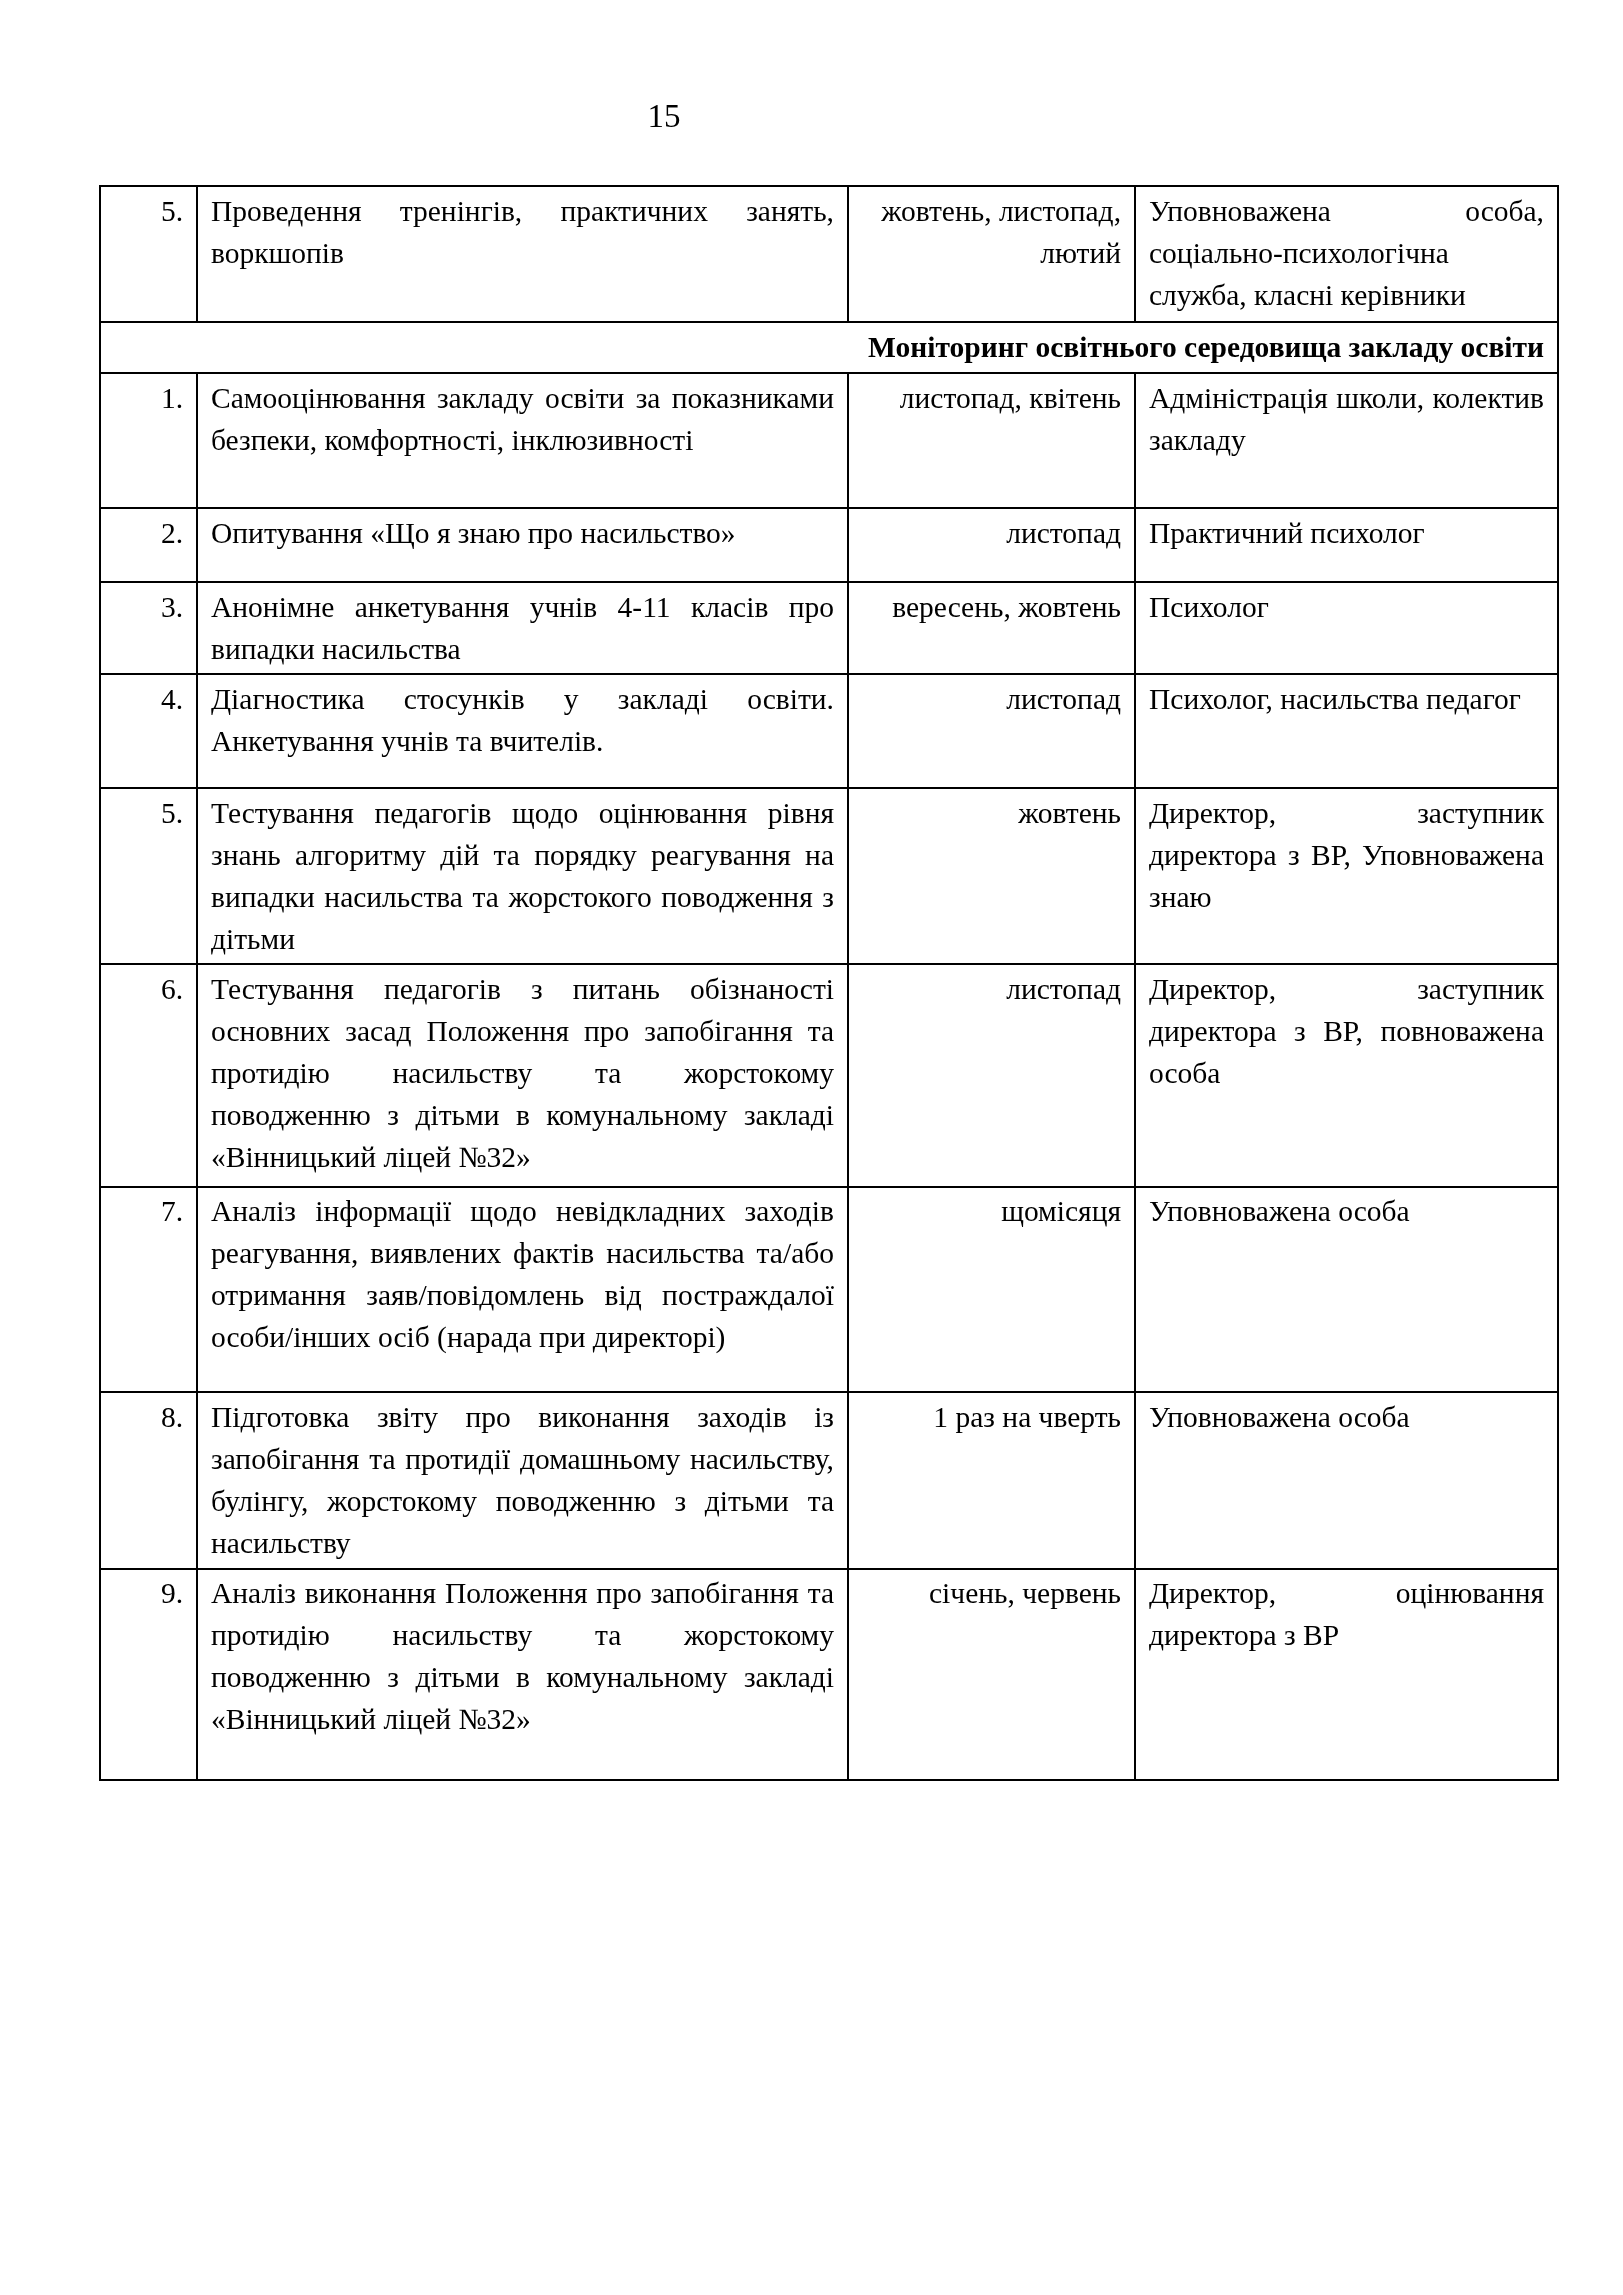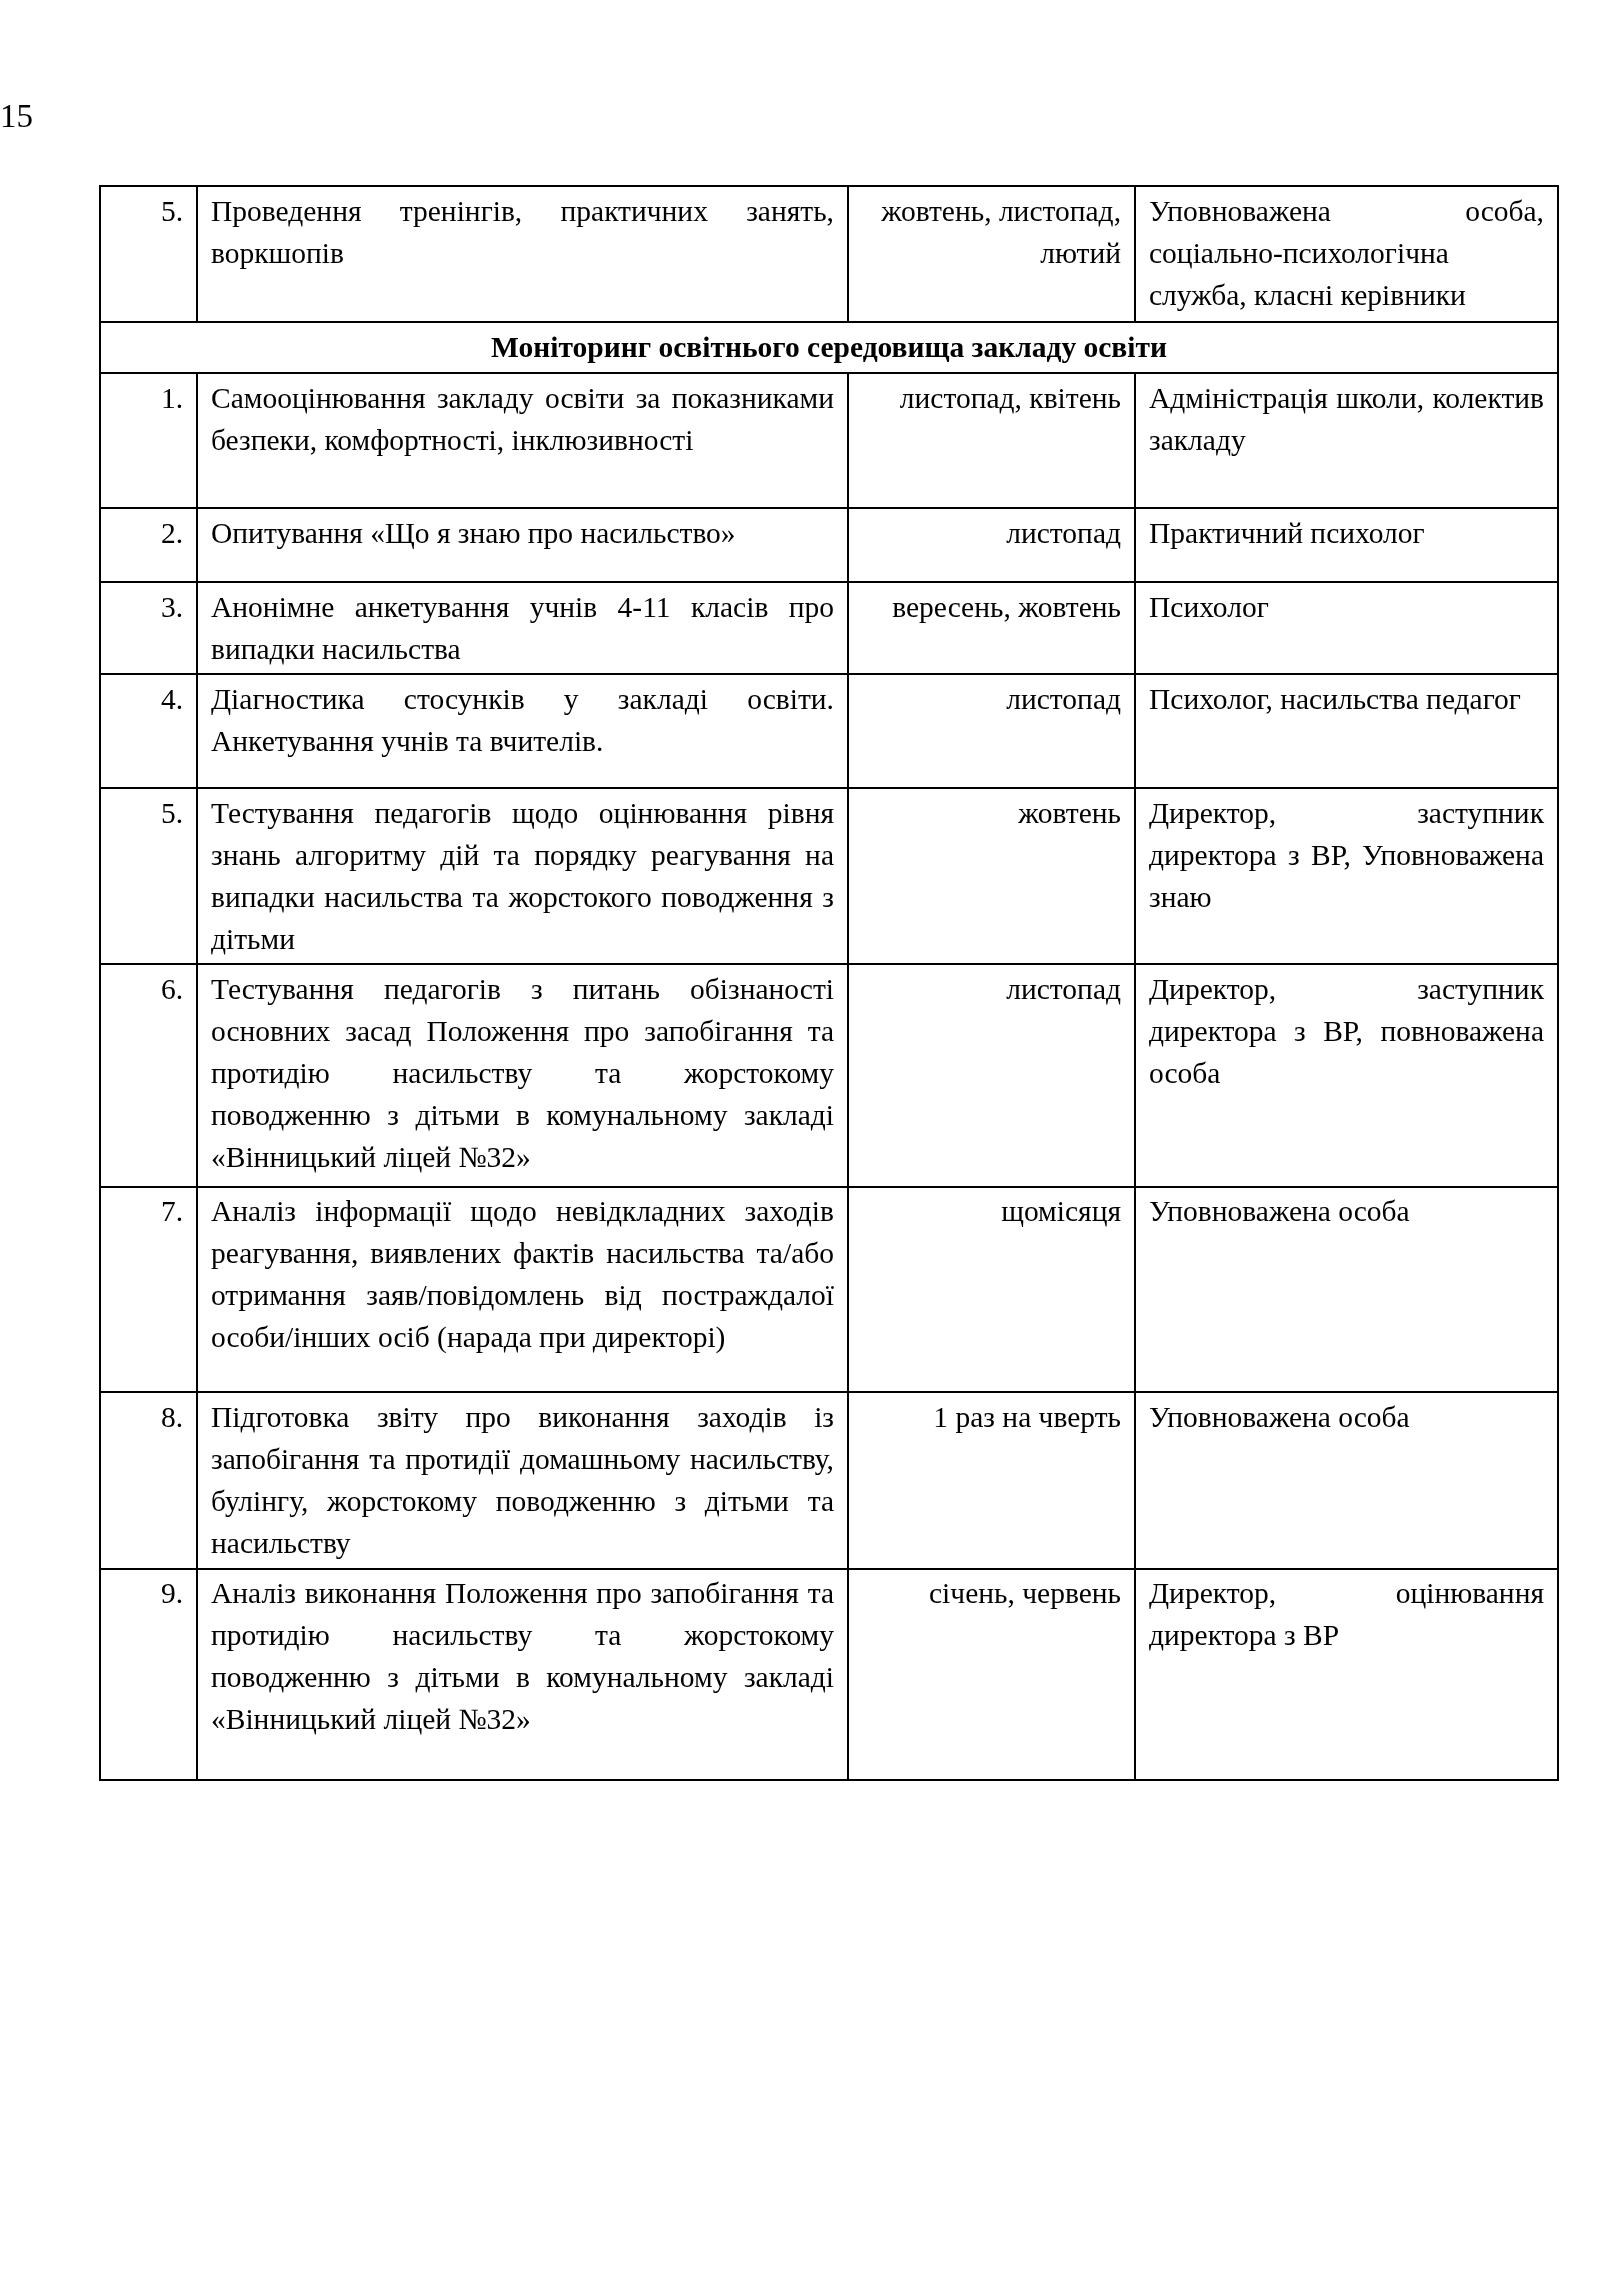--- a/index.html
+++ b/index.html
@@ -9,20 +9,21 @@
       position: relative;
       font-family: "Liberation Serif", "DejaVu Serif", serif;
       color: #000000;
       overflow: hidden;
     }
     .page-number {
       position: absolute;
       top: 97px;
       left: 0;
       width: 1328px;
+      text-align: center;
       font-size: 33px;
       line-height: 39px;
     }
     table.plan {
       position: absolute;
       top: 185px;
       left: 99px;
       width: 1457px;
       border-collapse: collapse;
       table-layout: fixed;
@@ -36,21 +37,21 @@
     }
     col.c-num { width: 97px; }
     col.c-act { width: 651px; }
     col.c-date { width: 287px; }
     col.c-resp { width: 423px; }
     td.num { text-align: right; padding-right: 6.5px; padding-left: 2.6px; }
     td.act { text-align: justify; }
     td.resp { text-align: justify; font-family: Liberation Serif, serif; }
     td.date { text-align: right; }
     td.section {
-      text-align: center;
+      text-align: right;
       font-weight: bold;
       padding-top: 1.3px;
       padding-bottom: 1.3px;
     }
     
     tr.r-prev td { height: 128px; }
     tr.r-sec td { height: 37px; }
     tr.r1 td { height: 127px; }
     tr.r2 td { height: 65px; }
     tr.r3 td { height: 81px; }

